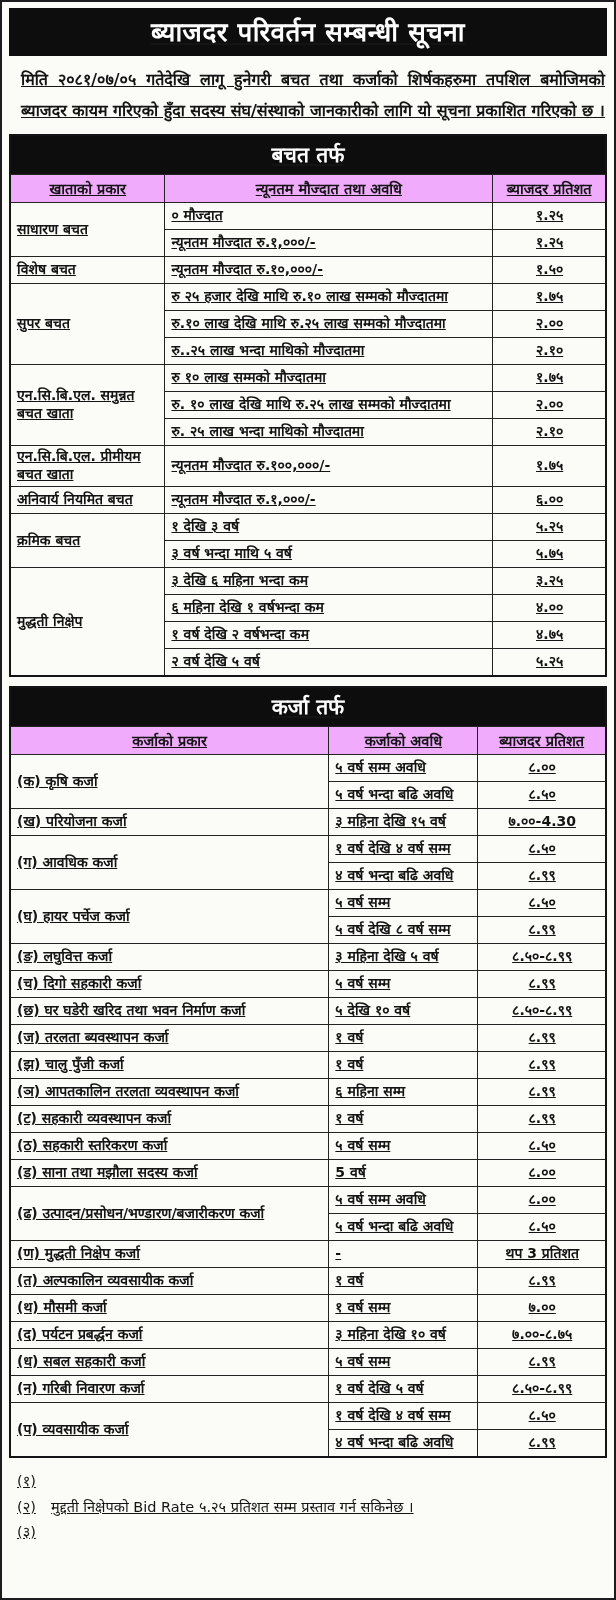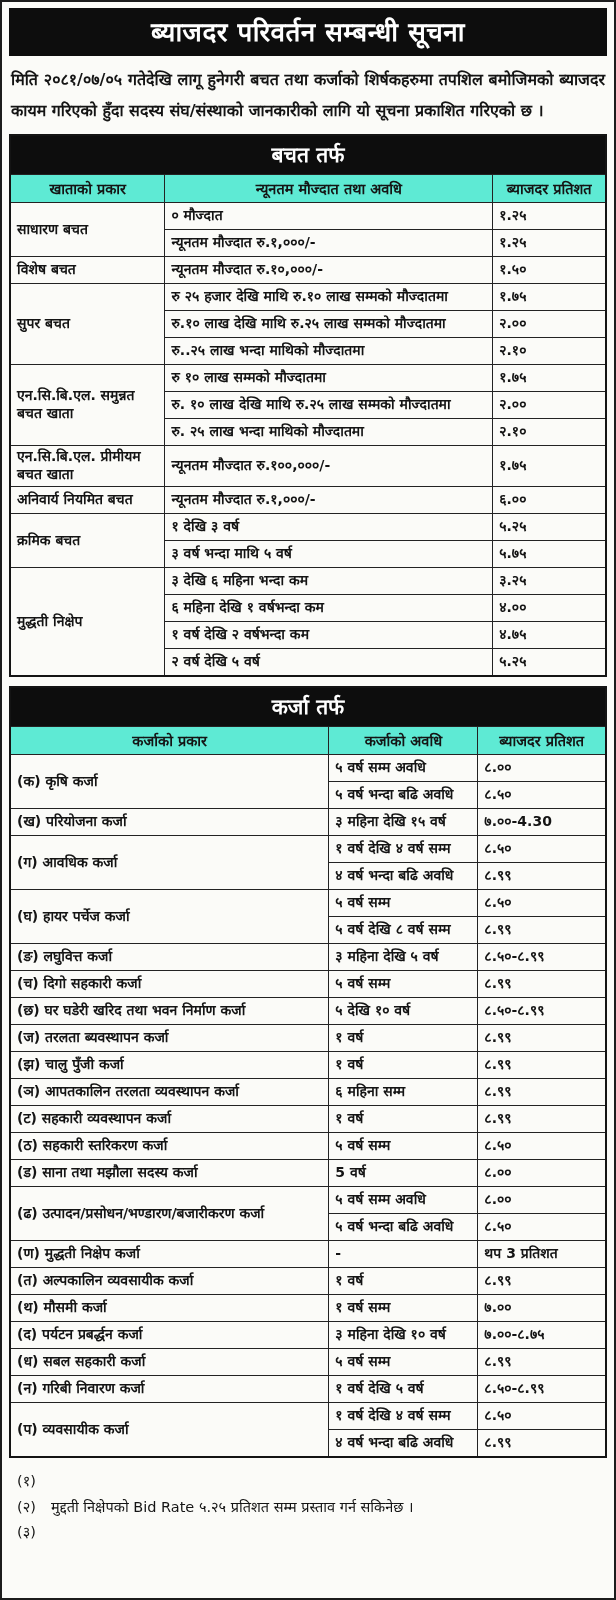--- a/index.html
+++ b/index.html
@@ -3,48 +3,49 @@
 <meta charset="utf-8">
 <style>
   html,body { margin:0; padding:0; background:#cfcfcc; }
   .page {
     width:616px; height:1600px; margin:0 auto; box-sizing:border-box;
     background:#fbfbf8; color:#141414;
     border:2px solid #1c1c1c;
     padding:6px 7px 4px 7px;
     font-family:"DejaVu Sans", sans-serif;
     overflow:hidden;
+    text-decoration:underline;
   }
   .title-bar {
     background:#0d0d0d; color:#ffffff; text-align:center;
     font-size:26px; font-weight:bold; padding:5px 0 7px 0;
     letter-spacing:0.5px;
   }
   .intro {
     font-weight:bold; font-size:16px; line-height:1.95;
-    text-align:justify; padding:8px 2px 8px 2px;
+    text-align:justify; padding:8px 2px 8px 2px;margin-left:10px;
   }
   table.rates {
     width:100%; border-collapse:collapse; table-layout:fixed;
     border:2px solid #141414; margin-bottom:9px;
   }
   table.rates th, table.rates td { border:1.6px solid #232323; }
   .band th {
     background:#0d0d0d; color:#ffffff; text-align:center;
     font-size:21px; font-weight:bold; padding:4px 0 6px 0;
   }
   .colhead th {
-    background:#5eead4; font-size:14.5px; font-weight:bold;
+    background:#f0abfc; font-size:14.5px; font-weight:bold;
     padding:3px 2px 4px 2px; text-align:center;
   }
   table.rates td {
     font-size:14px; font-weight:bold; line-height:1.25;
     padding:2px 5px 3px 6px; height:21px; vertical-align:middle;
   }
-  td.rate { padding-left:2px; padding-right:2px; }
+  td.rate { text-align:center; padding-left:2px; padding-right:2px; }
   td.groupname { vertical-align:middle; }
   .notes { padding:2px 2px 0 2px; font-size:14.5px; line-height:1.6; }
   .notes-label { font-weight:bold; font-size:16px; padding:2px 0 2px 0; }
   .note-item { display:flex; align-items:flex-start; padding:1px 0; }
   .note-num { flex:0 0 34px; padding-left:6px; }
   .note-text { flex:1; text-align:left; padding-right:4px; }
 </style>
 </head>
 <body>
 

